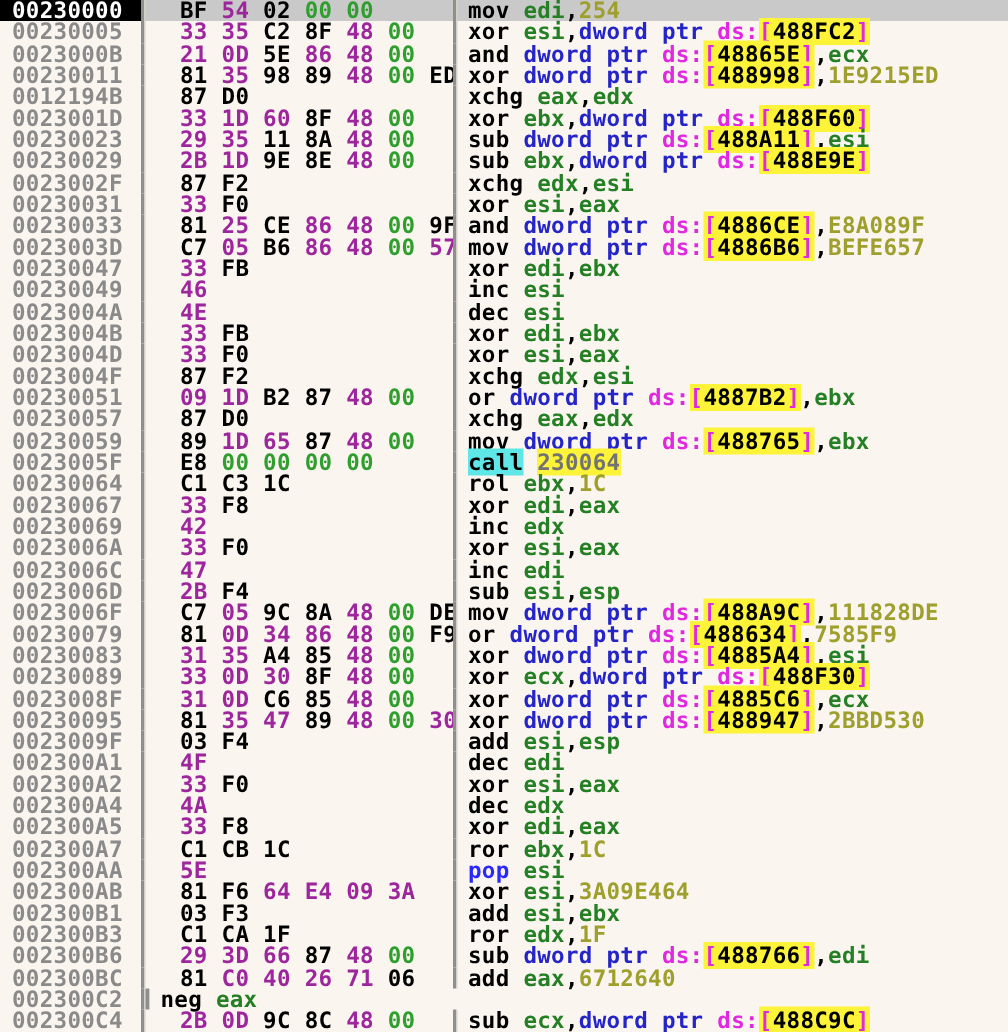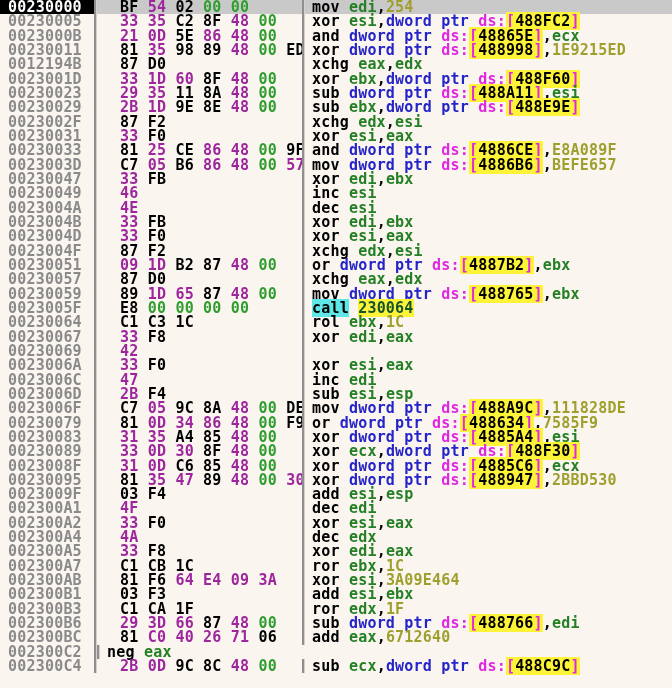--- a/index.html
+++ b/index.html
@@ -19,21 +19,21 @@
   .c-k{color:#000;}
   .c-p{color:#9d269d;}
   .c-g{color:#2f9e2f;}
   .c-m{color:#000;}
   .c-r{color:#258025;}
   .c-n{color:#9f9f2e;}
   .c-t{color:#2424c8;}
   .c-s{color:#e028e0;}
   .c-b{color:#2929ff;}
   .c-c{background:#5fe6e6;color:#000000;}
-  .c-y{background:#fdf338;color:#14532d;}
+  .c-y{background:#fdf338;color:#737373;}
   .hl{background:#fdf338;color:#000;}
   .hl .br{color:#e028e0;}
 </style>
 </head>
 <body>
 
 <div class="panel">
     <div class="row sel"><div class="addr">00230000</div><div class="sep"></div><div class="bytes"><span class="c-k">BF</span> <span class="c-p">54</span> <span class="c-k">02</span> <span class="c-g">00</span> <span class="c-g">00</span></div><div class="sep"></div><div class="instr"><span class="c-m">mov </span><span class="c-r">edi</span><span class="c-k">,</span><span class="c-n">254</span></div></div>
     <div class="row"><div class="addr">00230005</div><div class="sep"></div><div class="bytes"><span class="c-p">33</span> <span class="c-p">35</span> <span class="c-k">C2</span> <span class="c-k">8F</span> <span class="c-p">48</span> <span class="c-g">00</span></div><div class="sep"></div><div class="instr"><span class="c-m">xor </span><span class="c-r">esi</span><span class="c-k">,</span><span class="c-t">dword ptr </span><span class="c-s">ds:</span><span class="hl"><span class="br">[</span>488FC2<span class="br">]</span></span></div></div>
     <div class="row"><div class="addr">0023000B</div><div class="sep"></div><div class="bytes"><span class="c-p">21</span> <span class="c-p">0D</span> <span class="c-k">5E</span> <span class="c-p">86</span> <span class="c-p">48</span> <span class="c-g">00</span></div><div class="sep"></div><div class="instr"><span class="c-m">and </span><span class="c-t">dword ptr </span><span class="c-s">ds:</span><span class="hl"><span class="br">[</span>48865E<span class="br">]</span></span><span class="c-k">,</span><span class="c-r">ecx</span></div></div>
@@ -51,36 +51,37 @@
     <div class="row"><div class="addr">0023004A</div><div class="sep"></div><div class="bytes"><span class="c-p">4E</span></div><div class="sep"></div><div class="instr"><span class="c-m">dec </span><span class="c-r">esi</span></div></div>
     <div class="row"><div class="addr">0023004B</div><div class="sep"></div><div class="bytes"><span class="c-p">33</span> <span class="c-k">FB</span></div><div class="sep"></div><div class="instr"><span class="c-m">xor </span><span class="c-r">edi</span><span class="c-k">,</span><span class="c-r">ebx</span></div></div>
     <div class="row"><div class="addr">0023004D</div><div class="sep"></div><div class="bytes"><span class="c-p">33</span> <span class="c-k">F0</span></div><div class="sep"></div><div class="instr"><span class="c-m">xor </span><span class="c-r">esi</span><span class="c-k">,</span><span class="c-r">eax</span></div></div>
     <div class="row"><div class="addr">0023004F</div><div class="sep"></div><div class="bytes"><span class="c-k">87</span> <span class="c-k">F2</span></div><div class="sep"></div><div class="instr"><span class="c-m">xchg </span><span class="c-r">edx</span><span class="c-k">,</span><span class="c-r">esi</span></div></div>
     <div class="row"><div class="addr">00230051</div><div class="sep"></div><div class="bytes"><span class="c-p">09</span> <span class="c-p">1D</span> <span class="c-k">B2</span> <span class="c-k">87</span> <span class="c-p">48</span> <span class="c-g">00</span></div><div class="sep"></div><div class="instr"><span class="c-m">or </span><span class="c-t">dword ptr </span><span class="c-s">ds:</span><span class="hl"><span class="br">[</span>4887B2<span class="br">]</span></span><span class="c-k">,</span><span class="c-r">ebx</span></div></div>
     <div class="row"><div class="addr">00230057</div><div class="sep"></div><div class="bytes"><span class="c-k">87</span> <span class="c-k">D0</span></div><div class="sep"></div><div class="instr"><span class="c-m">xchg </span><span class="c-r">eax</span><span class="c-k">,</span><span class="c-r">edx</span></div></div>
     <div class="row"><div class="addr">00230059</div><div class="sep"></div><div class="bytes"><span class="c-k">89</span> <span class="c-p">1D</span> <span class="c-p">65</span> <span class="c-k">87</span> <span class="c-p">48</span> <span class="c-g">00</span></div><div class="sep"></div><div class="instr"><span class="c-m">mov </span><span class="c-t">dword ptr </span><span class="c-s">ds:</span><span class="hl"><span class="br">[</span>488765<span class="br">]</span></span><span class="c-k">,</span><span class="c-r">ebx</span></div></div>
     <div class="row"><div class="addr">0023005F</div><div class="sep"></div><div class="bytes"><span class="c-k">E8</span> <span class="c-g">00</span> <span class="c-g">00</span> <span class="c-g">00</span> <span class="c-g">00</span></div><div class="sep"></div><div class="instr"><span class="c-c">call</span><span class="c-k"> </span><span class="c-y">230064</span></div></div>
     <div class="row"><div class="addr">00230064</div><div class="sep"></div><div class="bytes"><span class="c-k">C1</span> <span class="c-k">C3</span> <span class="c-k">1C</span></div><div class="sep"></div><div class="instr"><span class="c-m">rol </span><span class="c-r">ebx</span><span class="c-k">,</span><span class="c-n">1C</span></div></div>
     <div class="row"><div class="addr">00230067</div><div class="sep"></div><div class="bytes"><span class="c-p">33</span> <span class="c-k">F8</span></div><div class="sep"></div><div class="instr"><span class="c-m">xor </span><span class="c-r">edi</span><span class="c-k">,</span><span class="c-r">eax</span></div></div>
-    <div class="row"><div class="addr">00230069</div><div class="sep"></div><div class="bytes"><span class="c-p">42</span></div><div class="sep"></div></div>
+    <div class="row"><div class="addr">00230069</div><div class="sep"></div><div class="bytes"><span class="c-p">42</span></div><div class="sep"></div><div class="instr"><span class="c-m">inc </span><span class="c-r">edx</span></div></div>
     <div class="row"><div class="addr">0023006A</div><div class="sep"></div><div class="bytes"><span class="c-p">33</span> <span class="c-k">F0</span></div><div class="sep"></div><div class="instr"><span class="c-m">xor </span><span class="c-r">esi</span><span class="c-k">,</span><span class="c-r">eax</span></div></div>
     <div class="row"><div class="addr">0023006C</div><div class="sep"></div><div class="bytes"><span class="c-p">47</span></div><div class="sep"></div><div class="instr"><span class="c-m">inc </span><span class="c-r">edi</span></div></div>
     <div class="row"><div class="addr">0023006D</div><div class="sep"></div><div class="bytes"><span class="c-p">2B</span> <span class="c-k">F4</span></div><div class="sep"></div><div class="instr"><span class="c-m">sub </span><span class="c-r">esi</span><span class="c-k">,</span><span class="c-r">esp</span></div></div>
     <div class="row"><div class="addr">0023006F</div><div class="sep"></div><div class="bytes"><span class="c-k">C7</span> <span class="c-p">05</span> <span class="c-k">9C</span> <span class="c-k">8A</span> <span class="c-p">48</span> <span class="c-g">00</span> <span class="c-k">DE</span></div><div class="sep"></div><div class="instr"><span class="c-m">mov </span><span class="c-t">dword ptr </span><span class="c-s">ds:</span><span class="hl"><span class="br">[</span>488A9C<span class="br">]</span></span><span class="c-k">,</span><span class="c-n">111828DE</span></div></div>
     <div class="row"><div class="addr">00230079</div><div class="sep"></div><div class="bytes"><span class="c-k">81</span> <span class="c-p">0D</span> <span class="c-p">34</span> <span class="c-p">86</span> <span class="c-p">48</span> <span class="c-g">00</span> <span class="c-k">F9</span></div><div class="sep"></div><div class="instr"><span class="c-m">or </span><span class="c-t">dword ptr </span><span class="c-s">ds:</span><span class="hl"><span class="br">[</span>488634<span class="br">]</span></span><span class="c-k">,</span><span class="c-n">7585F9</span></div></div>
     <div class="row"><div class="addr">00230083</div><div class="sep"></div><div class="bytes"><span class="c-p">31</span> <span class="c-p">35</span> <span class="c-k">A4</span> <span class="c-k">85</span> <span class="c-p">48</span> <span class="c-g">00</span></div><div class="sep"></div><div class="instr"><span class="c-m">xor </span><span class="c-t">dword ptr </span><span class="c-s">ds:</span><span class="hl"><span class="br">[</span>4885A4<span class="br">]</span></span><span class="c-k">,</span><span class="c-r">esi</span></div></div>
     <div class="row"><div class="addr">00230089</div><div class="sep"></div><div class="bytes"><span class="c-p">33</span> <span class="c-p">0D</span> <span class="c-p">30</span> <span class="c-k">8F</span> <span class="c-p">48</span> <span class="c-g">00</span></div><div class="sep"></div><div class="instr"><span class="c-m">xor </span><span class="c-r">ecx</span><span class="c-k">,</span><span class="c-t">dword ptr </span><span class="c-s">ds:</span><span class="hl"><span class="br">[</span>488F30<span class="br">]</span></span></div></div>
     <div class="row"><div class="addr">0023008F</div><div class="sep"></div><div class="bytes"><span class="c-p">31</span> <span class="c-p">0D</span> <span class="c-k">C6</span> <span class="c-k">85</span> <span class="c-p">48</span> <span class="c-g">00</span></div><div class="sep"></div><div class="instr"><span class="c-m">xor </span><span class="c-t">dword ptr </span><span class="c-s">ds:</span><span class="hl"><span class="br">[</span>4885C6<span class="br">]</span></span><span class="c-k">,</span><span class="c-r">ecx</span></div></div>
     <div class="row"><div class="addr">00230095</div><div class="sep"></div><div class="bytes"><span class="c-k">81</span> <span class="c-p">35</span> <span class="c-p">47</span> <span class="c-k">89</span> <span class="c-p">48</span> <span class="c-g">00</span> <span class="c-p">30</span></div><div class="sep"></div><div class="instr"><span class="c-m">xor </span><span class="c-t">dword ptr </span><span class="c-s">ds:</span><span class="hl"><span class="br">[</span>488947<span class="br">]</span></span><span class="c-k">,</span><span class="c-n">2BBD530</span></div></div>
     <div class="row"><div class="addr">0023009F</div><div class="sep"></div><div class="bytes"><span class="c-k">03</span> <span class="c-k">F4</span></div><div class="sep"></div><div class="instr"><span class="c-m">add </span><span class="c-r">esi</span><span class="c-k">,</span><span class="c-r">esp</span></div></div>
     <div class="row"><div class="addr">002300A1</div><div class="sep"></div><div class="bytes"><span class="c-p">4F</span></div><div class="sep"></div><div class="instr"><span class="c-m">dec </span><span class="c-r">edi</span></div></div>
     <div class="row"><div class="addr">002300A2</div><div class="sep"></div><div class="bytes"><span class="c-p">33</span> <span class="c-k">F0</span></div><div class="sep"></div><div class="instr"><span class="c-m">xor </span><span class="c-r">esi</span><span class="c-k">,</span><span class="c-r">eax</span></div></div>
     <div class="row"><div class="addr">002300A4</div><div class="sep"></div><div class="bytes"><span class="c-p">4A</span></div><div class="sep"></div><div class="instr"><span class="c-m">dec </span><span class="c-r">edx</span></div></div>
     <div class="row"><div class="addr">002300A5</div><div class="sep"></div><div class="bytes"><span class="c-p">33</span> <span class="c-k">F8</span></div><div class="sep"></div><div class="instr"><span class="c-m">xor </span><span class="c-r">edi</span><span class="c-k">,</span><span class="c-r">eax</span></div></div>
     <div class="row"><div class="addr">002300A7</div><div class="sep"></div><div class="bytes"><span class="c-k">C1</span> <span class="c-k">CB</span> <span class="c-k">1C</span></div><div class="sep"></div><div class="instr"><span class="c-m">ror </span><span class="c-r">ebx</span><span class="c-k">,</span><span class="c-n">1C</span></div></div>
+    <div class="row"><div class="addr">002300AA</div><div class="sep"></div><div class="bytes"><span class="c-p">5E</span></div><div class="sep"></div><div class="instr"><span class="c-b">pop </span><span class="c-r">esi</span></div></div>
     <div class="row"><div class="addr">002300AB</div><div class="sep"></div><div class="bytes"><span class="c-k">81</span> <span class="c-k">F6</span> <span class="c-p">64</span> <span class="c-p">E4</span> <span class="c-p">09</span> <span class="c-p">3A</span></div><div class="sep"></div><div class="instr"><span class="c-m">xor </span><span class="c-r">esi</span><span class="c-k">,</span><span class="c-n">3A09E464</span></div></div>
     <div class="row"><div class="addr">002300B1</div><div class="sep"></div><div class="bytes"><span class="c-k">03</span> <span class="c-k">F3</span></div><div class="sep"></div><div class="instr"><span class="c-m">add </span><span class="c-r">esi</span><span class="c-k">,</span><span class="c-r">ebx</span></div></div>
     <div class="row"><div class="addr">002300B3</div><div class="sep"></div><div class="bytes"><span class="c-k">C1</span> <span class="c-k">CA</span> <span class="c-k">1F</span></div><div class="sep"></div><div class="instr"><span class="c-m">ror </span><span class="c-r">edx</span><span class="c-k">,</span><span class="c-n">1F</span></div></div>
     <div class="row"><div class="addr">002300B6</div><div class="sep"></div><div class="bytes"><span class="c-p">29</span> <span class="c-p">3D</span> <span class="c-p">66</span> <span class="c-k">87</span> <span class="c-p">48</span> <span class="c-g">00</span></div><div class="sep"></div><div class="instr"><span class="c-m">sub </span><span class="c-t">dword ptr </span><span class="c-s">ds:</span><span class="hl"><span class="br">[</span>488766<span class="br">]</span></span><span class="c-k">,</span><span class="c-r">edi</span></div></div>
     <div class="row"><div class="addr">002300BC</div><div class="sep"></div><div class="bytes"><span class="c-k">81</span> <span class="c-p">C0</span> <span class="c-p">40</span> <span class="c-p">26</span> <span class="c-p">71</span> <span class="c-k">06</span></div><div class="sep"></div><div class="instr"><span class="c-m">add </span><span class="c-r">eax</span><span class="c-k">,</span><span class="c-n">6712640</span></div></div>
     <div class="row"><div class="addr">002300C2</div><div class="sep"></div><div class="sep"></div><div class="instr"><span class="c-m">neg </span><span class="c-r">eax</span></div></div>
     <div class="row"><div class="addr">002300C4</div><div class="sep"></div><div class="bytes"><span class="c-p">2B</span> <span class="c-p">0D</span> <span class="c-k">9C</span> <span class="c-k">8C</span> <span class="c-p">48</span> <span class="c-g">00</span></div><div class="sep"></div><div class="instr"><span class="c-m">sub </span><span class="c-r">ecx</span><span class="c-k">,</span><span class="c-t">dword ptr </span><span class="c-s">ds:</span><span class="hl"><span class="br">[</span>488C9C<span class="br">]</span></span></div></div>
   </div>
 
 </body></html>

